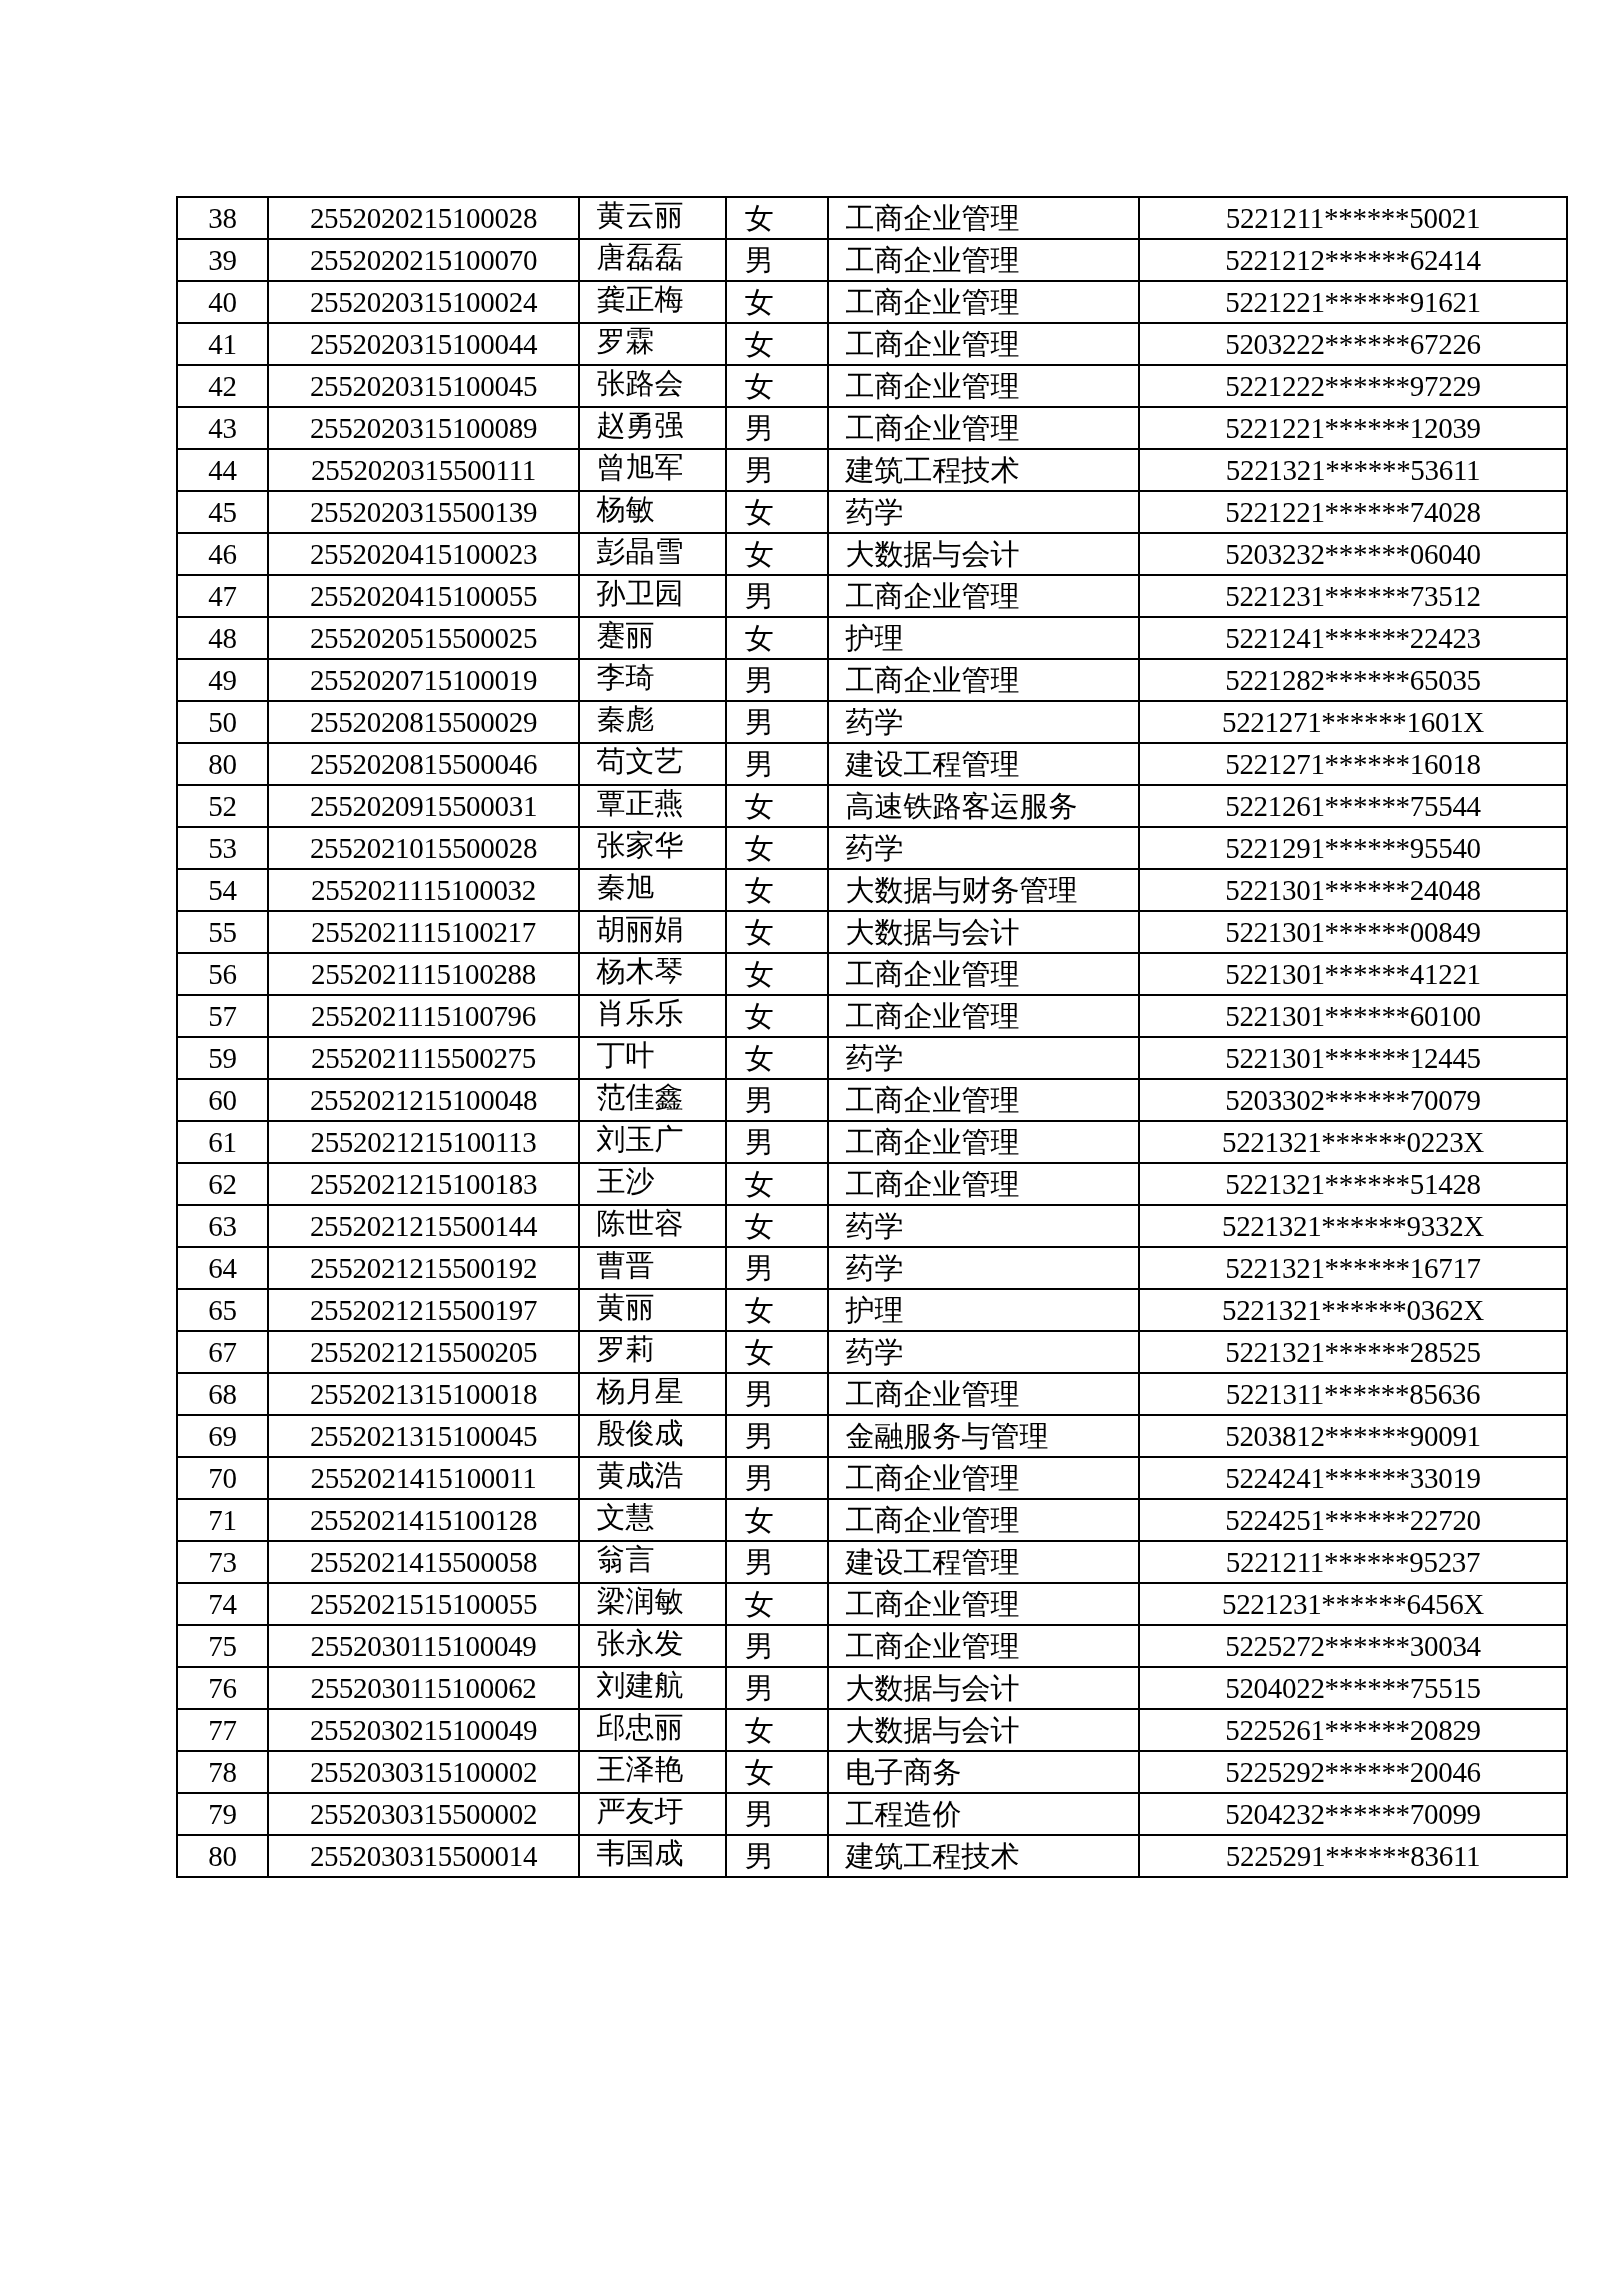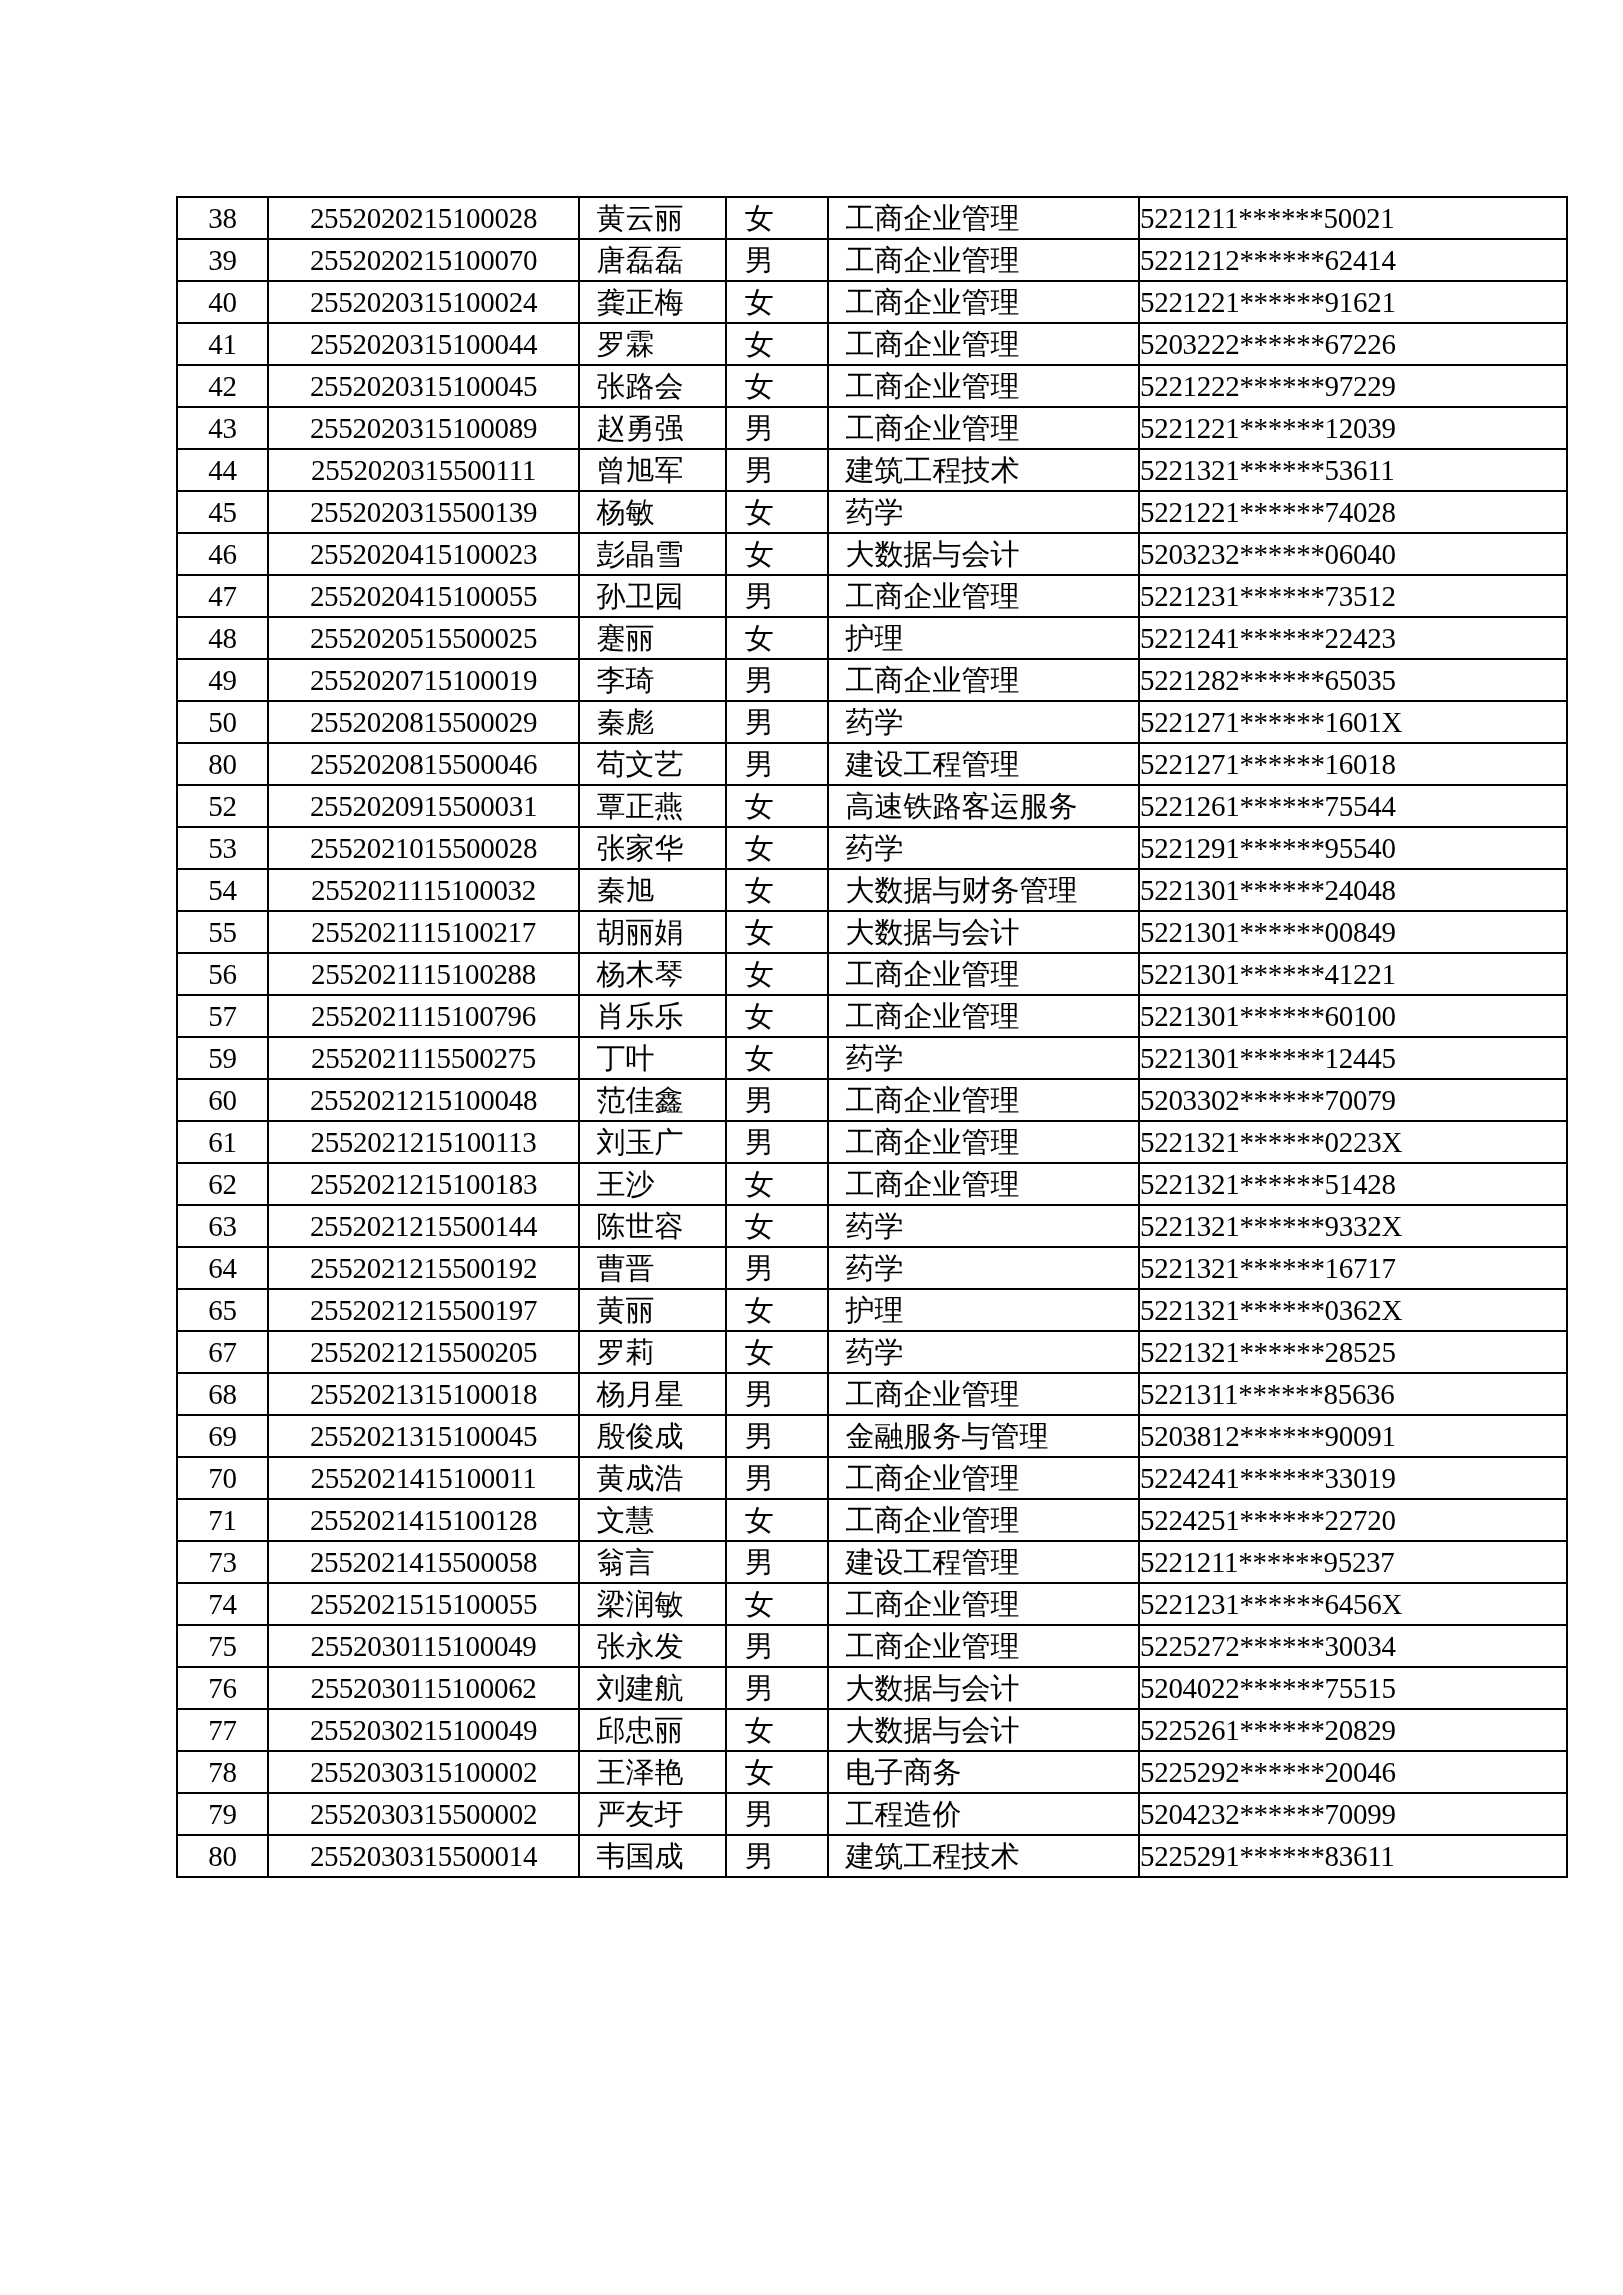--- a/index.html
+++ b/index.html
@@ -35,24 +35,24 @@
     height: 40px;
     padding: 0;
     font-size: 29px;
     line-height: 40px;
     white-space: nowrap;
     overflow: hidden;
     vertical-align: middle;
   }
   td.c-no   { text-align: center; }
   td.c-sid  { text-align: center; }
-  td.c-name { text-align: left; padding-left: 16.4px !important; }
+  td.c-name { text-align: left; padding-left: 16.4px !important; font-family: Liberation Mono, monospace; }
   td.c-sex  { text-align: left; padding-left: 17.7px !important; }
   td.c-maj  { text-align: left; padding-left: 16.4px !important; }
-  td.c-idn  { text-align: left; }
+  td.c-idn  { text-align: center; }
   .num {
     font-family: "Liberation Serif", "DejaVu Serif", serif;
     letter-spacing: -0.3px;
   }
   .cjk {
     font-family: "DejaVu Serif", "Liberation Serif", serif;
   }
 </style>
 </head>
 <body>

